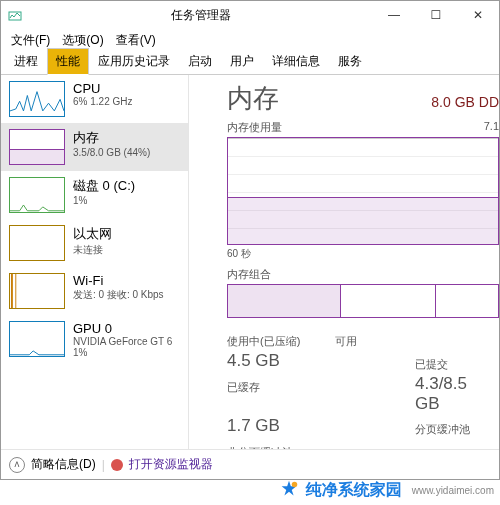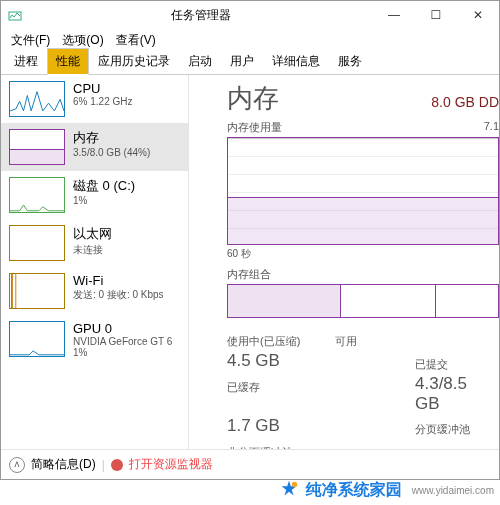--- a/index.html
+++ b/index.html
@@ -55,21 +55,21 @@
   .graph2 .seg2 span{ display:inline-block; height:100%; width:1px; background:#8b3aa1; }
   .foot60 { font-size: 10px; color: #555; margin-top: 2px; }
 
   .stats { margin-top: 8px; display: grid; grid-template-columns: 108px 80px 80px; row-gap: 2px; column-gap: 0; font-size: 11px; color: #555; }
   .stats .big { font-size: 17px; color: #555; }
   .kv { font-size: 11px; color: #555; line-height: 16px; }
 
   
   .bottombar { height: 30px; border-top: 1px solid #e5e5e5; display: flex; align-items: center; padding: 0 8px; gap: 6px; font-size: 12px; }
   .bottombar .chev { width:16px; height:16px; border:1px solid #888; border-radius:50%; display:flex; align-items:center; justify-content:center; font-size:10px; color:#555;}
-  .bottombar .link { color: #ef4444; }
+  .bottombar .link { color: #4c1d95; }
   .bottombar .sep { color: #ccc; }
   .bottombar .dot { width:12px; height:12px; border-radius:50%; background:#d9534f; }
 
   
   .watermark { position: absolute; bottom: 4px; right: 6px; font-size: 16px; font-weight: bold; color: #1b7de0; display: flex; align-items: center; gap: 6px; }
   .wmicon { width: 22px; height: 22px; }
   .wmurl { font-size: 10px; color: #888; font-weight: normal; margin-left:4px; }
 </style>
 </head>
 <body>

